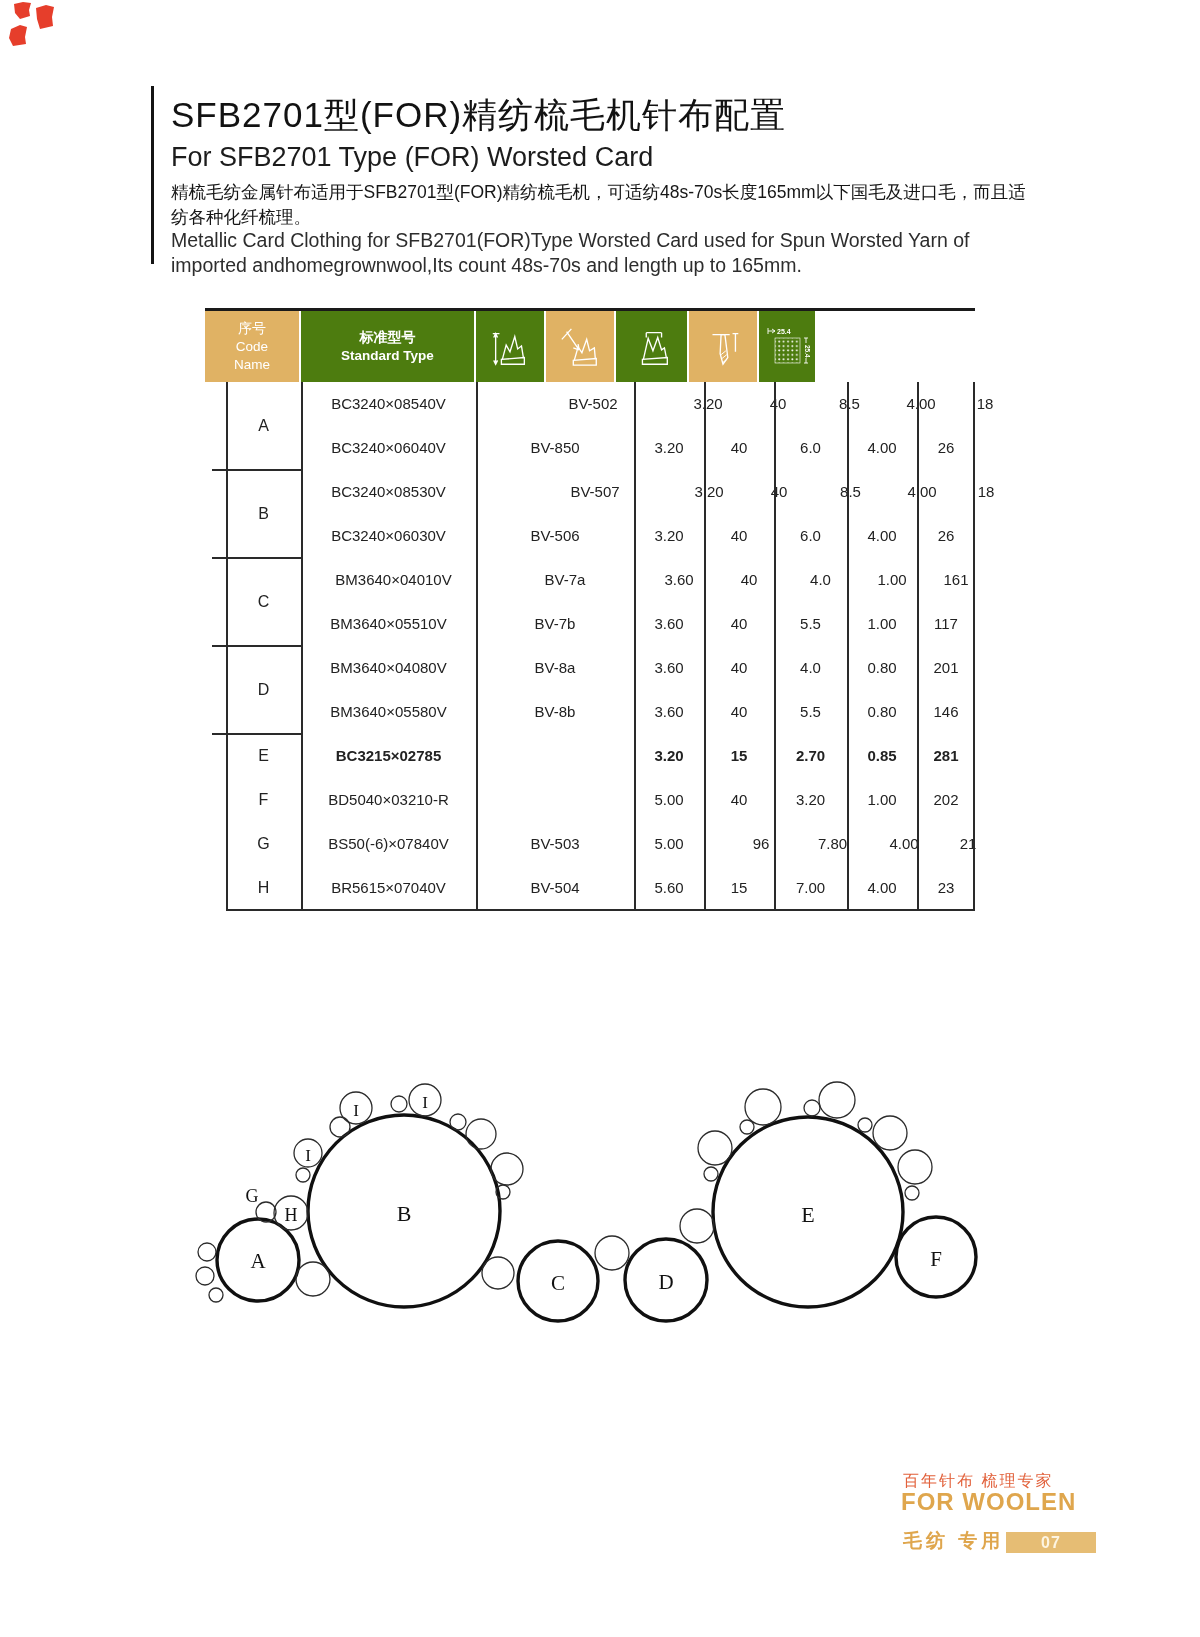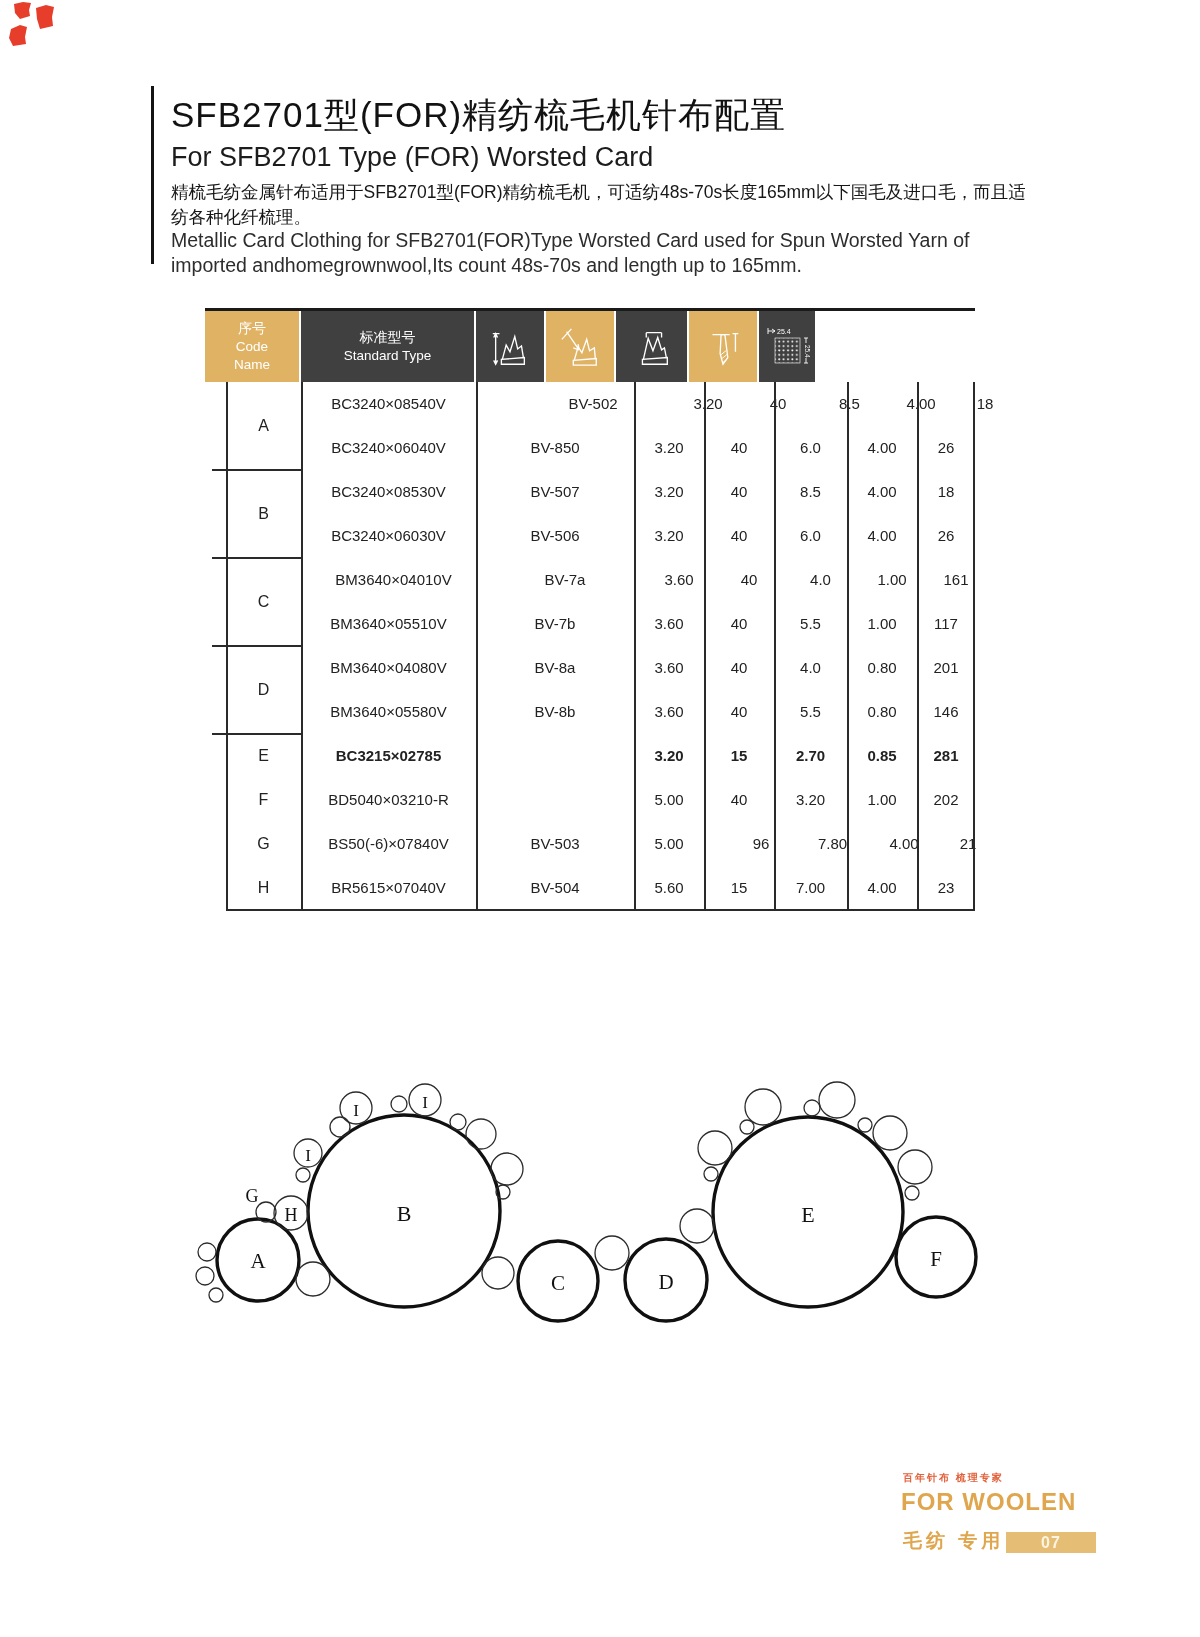--- a/index.html
+++ b/index.html
@@ -15,36 +15,36 @@
   .desc-cn{left:171px;top:180px;width:862px;font-size:17.5px;line-height:1.45;color:#161616;}
   .desc-en{left:171px;top:228px;width:848px;font-size:19.5px;line-height:1.3;color:#2d2d2d;}
   
   .tab-topline{left:205px;top:308px;width:770px;height:3px;background:#1a1a1a;}
   .thead{left:205px;top:311px;width:770px;height:71px;display:flex;gap:2px;}
   .hcell{height:71px;display:flex;flex-direction:column;align-items:center;justify-content:center;
          color:#fff;text-align:center;line-height:1.35;flex:none;}
   .hcell .cn{font-size:14px;}
   .hcell .en{font-size:13.5px;}
   .bg-tan{background:#e0b264;}
-  .bg-red{background:#404040;}
+  .bg-red{background:#4d7c0f;font-weight:bold;}
   .tbody{left:226px;top:382px;width:749px;height:528px;}
   .trow{position:absolute;left:75px;height:44px;display:flex;}
   .tcell{height:44px;line-height:44px;text-align:center;font-size:15px;color:#222;flex:none;}
   .tletter{position:absolute;left:0;width:75px;height:44px;line-height:44px;text-align:center;
            font-size:16px;color:#222;}
   .vline{position:absolute;top:0;width:2px;height:528px;background:#2a2a2a;}
   .hsep{position:absolute;left:-14px;width:90px;height:2px;background:#2a2a2a;}
   .bline{position:absolute;left:0;top:527px;width:749px;height:2px;background:#2a2a2a;}
   
   .diagram-svg{left:0;top:0;width:1200px;height:1637px;pointer-events:none;}
   .cyl-bold{fill:none;stroke:#101010;stroke-width:3.4px;}
   .cyl-thin{fill:none;stroke:#2b2b2b;stroke-width:1.3px;}
   .cyl-label{fill:#111;font-family:"Liberation Serif",serif;}
   
-  .slogan-cn{left:903px;top:1471px;font-size:10px;letter-spacing:2px;color:#e2613b;font-weight:bold;}
+  .slogan-cn{left:903px;top:1471px;font-size:16px;letter-spacing:2px;color:#e2613b;}
   .brand-en{left:901px;top:1488px;font-size:24px;font-weight:700;letter-spacing:1px;color:#dfa64d;}
   .brand-cn{left:903px;top:1528px;font-size:19px;font-weight:700;letter-spacing:4px;color:#dfa64d;}
   .page-bar{left:1006px;top:1532px;width:90px;height:21px;background:#e6bd74;
             text-align:center;line-height:21px;font-size:16px;font-weight:700;
             letter-spacing:1px;color:#fdf5e2;}
 </style>
 </head>
 <body>
 
 <svg class="abs" style="left:0;top:0;" width="70" height="62" viewBox="0 0 70 62">
@@ -131,21 +131,21 @@
       <div class="tcell" style="width: 70px;">3.20</div>
       <div class="tcell" style="width: 70px;">40</div>
       <div class="tcell" style="width: 73px;">6.0</div>
       <div class="tcell" style="width: 70px;">4.00</div>
       <div class="tcell" style="width: 58px;">26</div>
     </div>
     <div class="tletter" style="top: 22px;">A</div>
     <div class="hsep" style="top: 87px;"></div>
     <div class="trow" style="top: 88px;">
       <div class="tcell" style="width: 175px;">BC3240×08530V</div>
-      <div class="tcell" style="width: 158px;">BV-507</div>
+      <div class="tcell" style="width: 158px; margin-left: 40px;">BV-507</div>
       <div class="tcell" style="width: 70px;">3.20</div>
       <div class="tcell" style="width: 70px;">40</div>
       <div class="tcell" style="width: 73px;">8.5</div>
       <div class="tcell" style="width: 70px;">4.00</div>
       <div class="tcell" style="width: 58px;">18</div>
     </div>
     <div class="trow" style="top: 132px;">
       <div class="tcell" style="width: 175px;">BC3240×06030V</div>
       <div class="tcell" style="width: 158px;">BV-506</div>
       <div class="tcell" style="width: 70px;">3.20</div>

